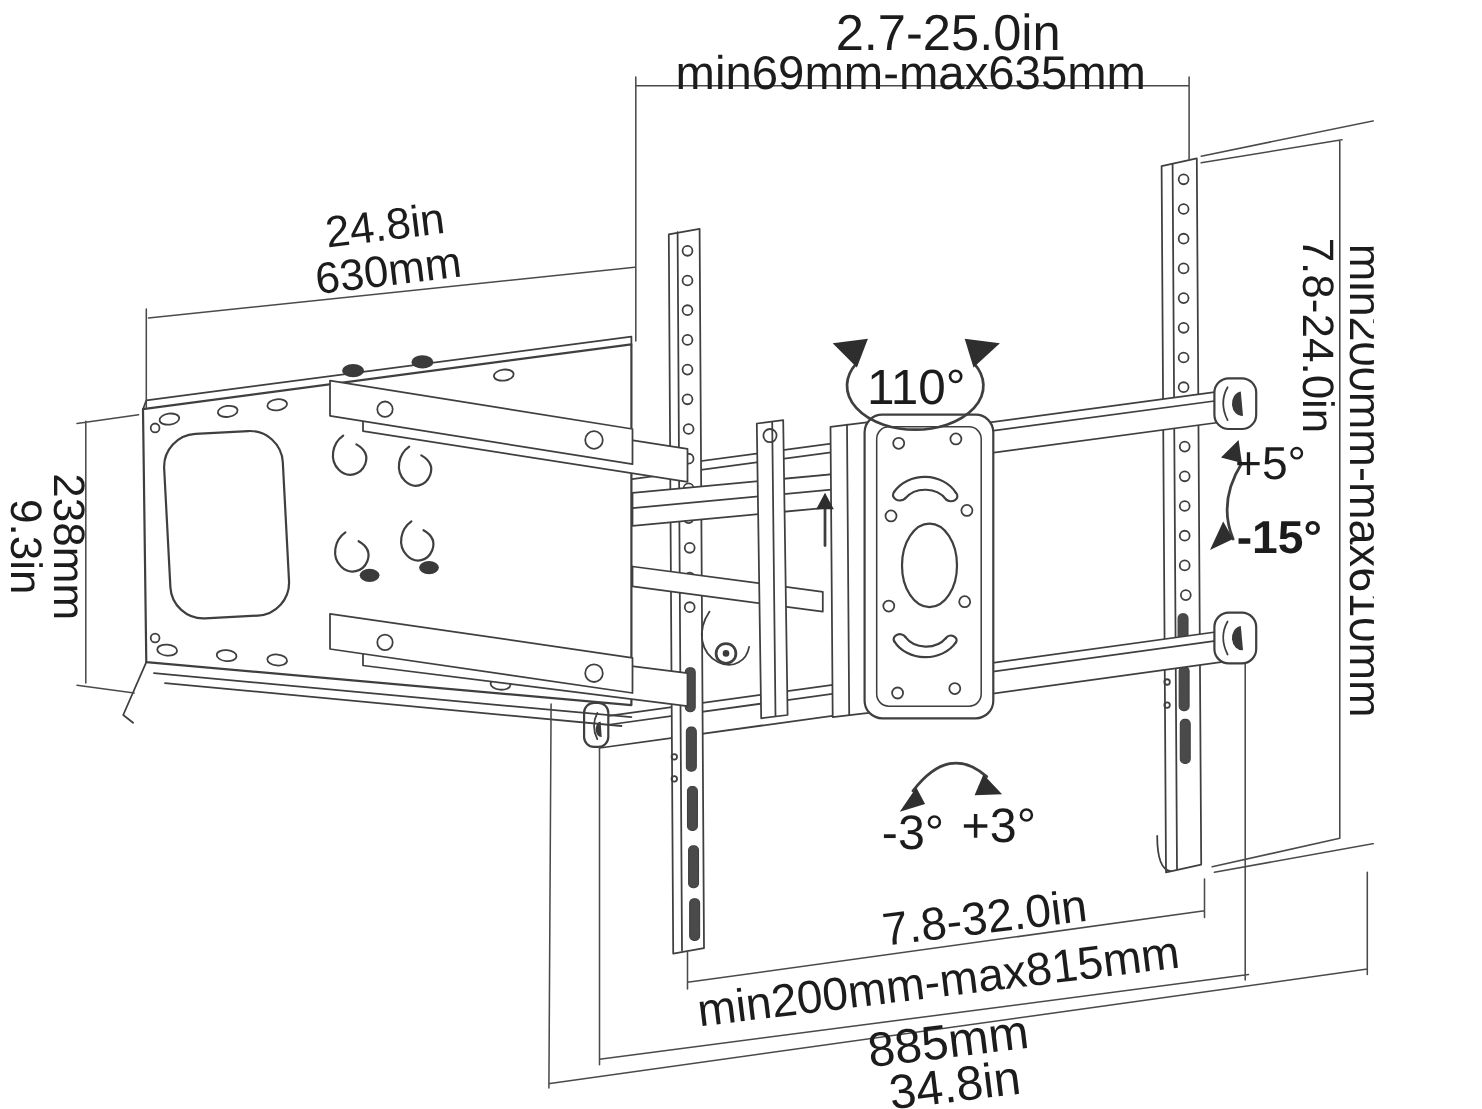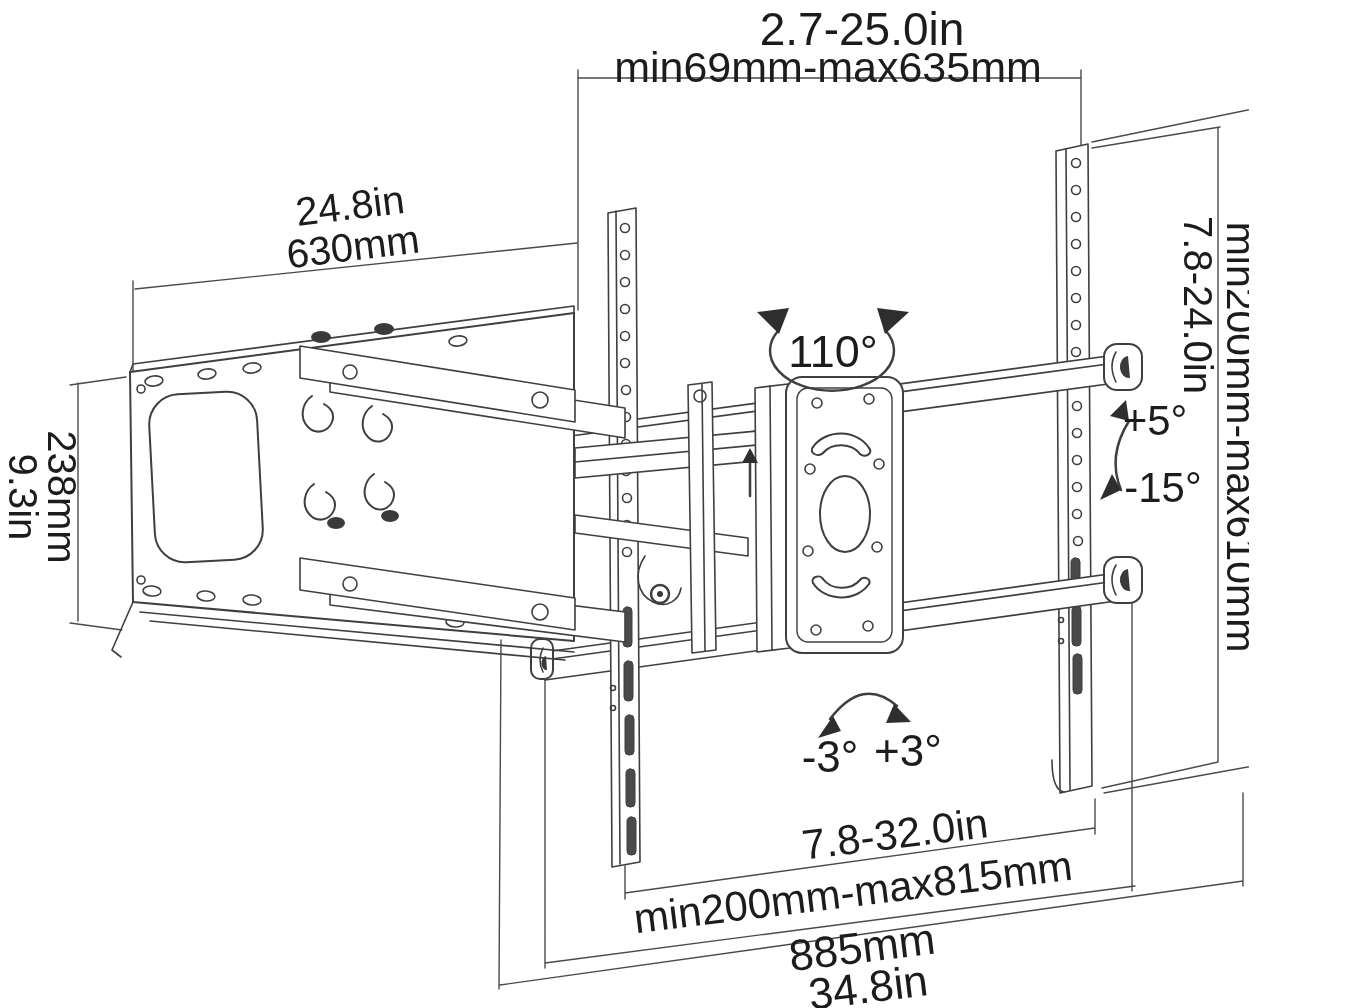--- a/index.html
+++ b/index.html
@@ -213,21 +213,21 @@
 <div class="lbl r7" style="left:353px;top:247px;font-size:40px;">630mm</div>
 
 <div class="lbl r90" style="left:42px;top:497px;font-size:40px;">
   <div>238mm</div>
   <div>9.3in</div>
 </div>
 
 <div class="lbl" style="left:833px;top:352px;font-size:45px;">110°</div>
 
 <div class="lbl" style="left:1155px;top:421px;font-size:42px;">+5°</div>
-<div class="lbl" style="left:1163px;top:488px;font-size:42px;">-15°</div>
+<div class="lbl" style="left:1163px;top:488px;font-size:42px;font-weight:bold;">-15°</div>
 
 <div class="lbl r90" style="left:1197px;top:305px;font-size:40px;">7.8-24.0in</div>
 <div class="lbl r90" style="left:1241px;top:437px;font-size:41px;">min200mm-max610mm</div>
 
 <div class="lbl r90" style="left:1305px;top:413px;font-size:40px;">
   <div>24.8in</div>
   <div>630mm</div>
 </div>
 
 <div class="lbl" style="left:830px;top:757px;font-size:44px;">-3°</div>

